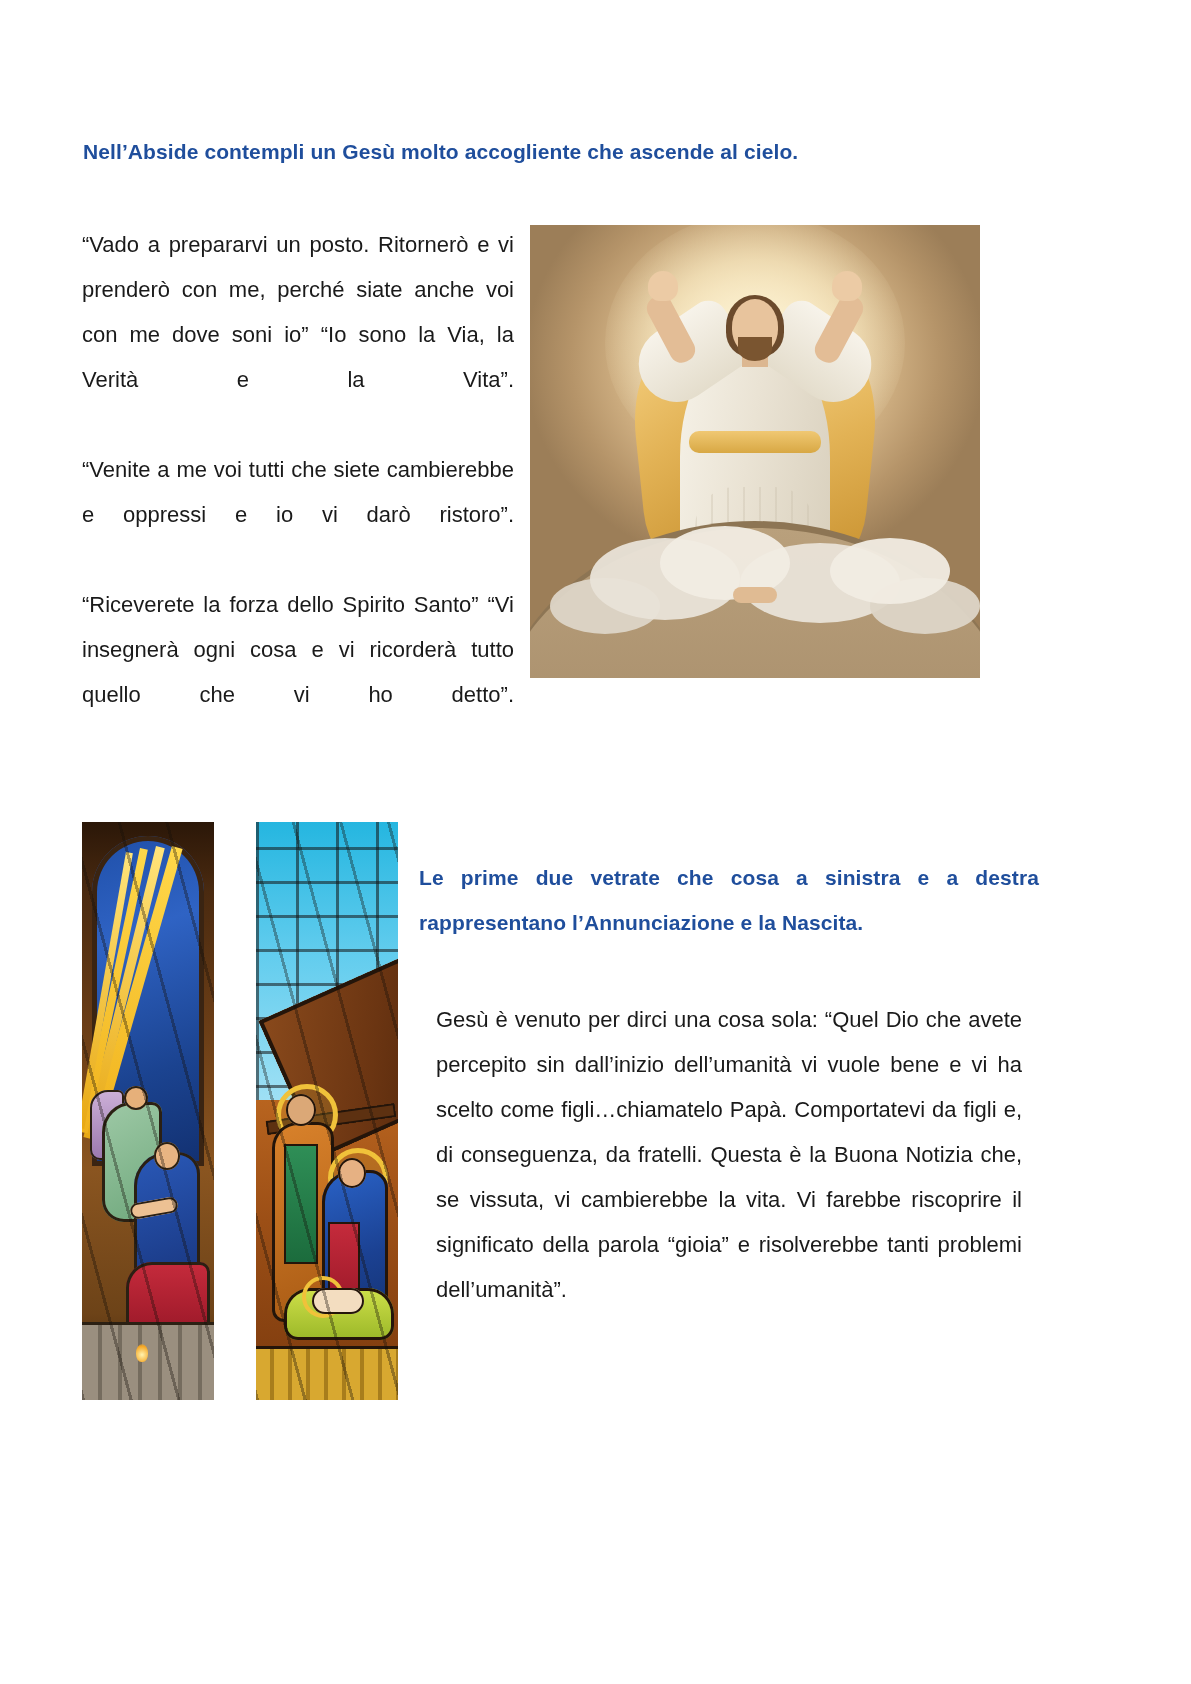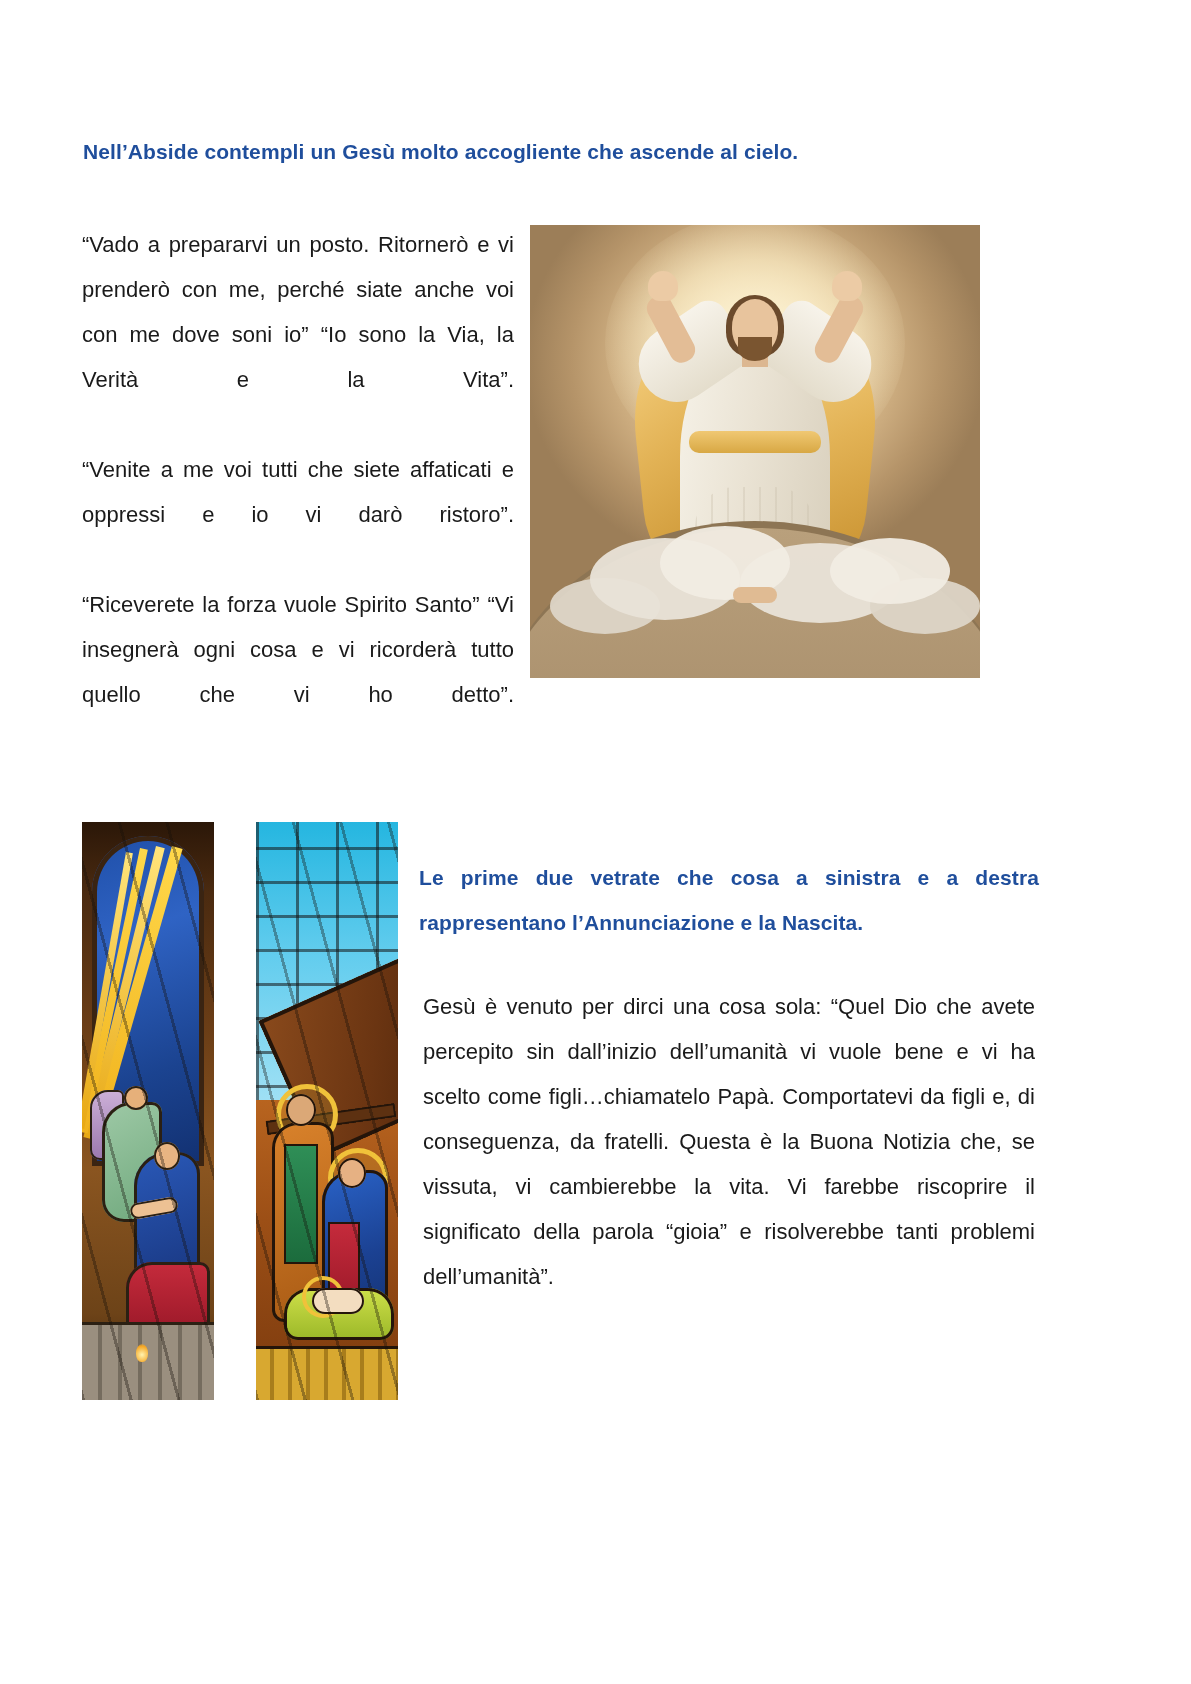--- a/index.html
+++ b/index.html
@@ -242,21 +242,21 @@
     line-height: 45px;
     text-align: justify;
   }
   #vetrate-col {
     position: absolute;
     left: 419px;
     top: 980px;
     width: 620px;
   }
   #vetrate-col p {
-    margin: 4px;
+    margin: 17px;
     text-align: justify;
   }
 
   
   .window {
     position: absolute;
     overflow: hidden;
     background: #111;
   }
   #window-annunciation {
@@ -459,22 +459,22 @@
 </style>
 </head>
 <body>
 
 <div class="page">
 
   <div class="heading-blue" id="abside-heading">Nell’Abside contempli un Gesù molto accogliente che ascende al cielo.</div>
 
   <div id="abside-col" class="body-text">
     <p>“Vado a prepararvi un posto. Ritornerò e vi prenderò con me, perché siate anche voi con me dove soni io” “Io sono la Via, la Verità e la Vita”.</p>
-    <p>“Venite a me voi tutti che siete affaticati e oppressi e io vi darò ristoro”.</p>
-    <p>“Riceverete la forza vuole Spirito Santo” “Vi insegnerà ogni cosa e vi ricorderà tutto quello che vi ho detto”.</p>
+    <p>“Venite a me voi tutti che siete cambierebbe e oppressi e io vi darò ristoro”.</p>
+    <p>“Riceverete la forza dello Spirito Santo” “Vi insegnerà ogni cosa e vi ricorderà tutto quello che vi ho detto”.</p>
   </div>
 
   <div id="ascension-image" title="Affresco dell'abside: Gesù con le braccia aperte che ascende al cielo sopra le nuvole">
     <div class="asc-bg"></div>
     <div class="asc-halo"></div>
     <div class="asc-figure">
       <div class="mantle-l"></div>
       <div class="mantle-r"></div>
       <div class="robe">
         <div class="robe-fold"></div>

